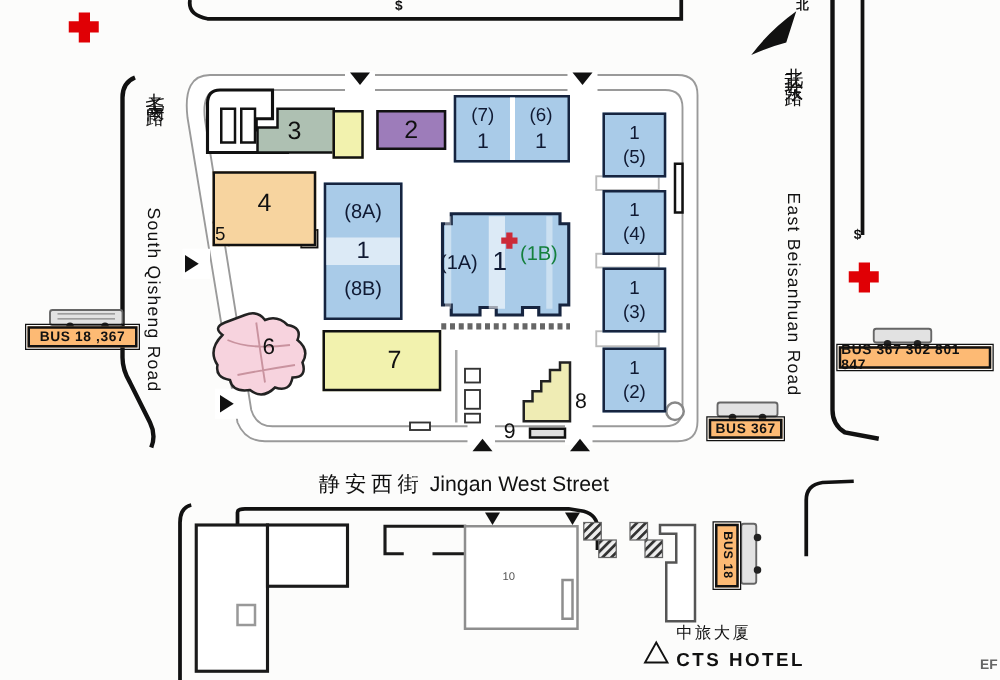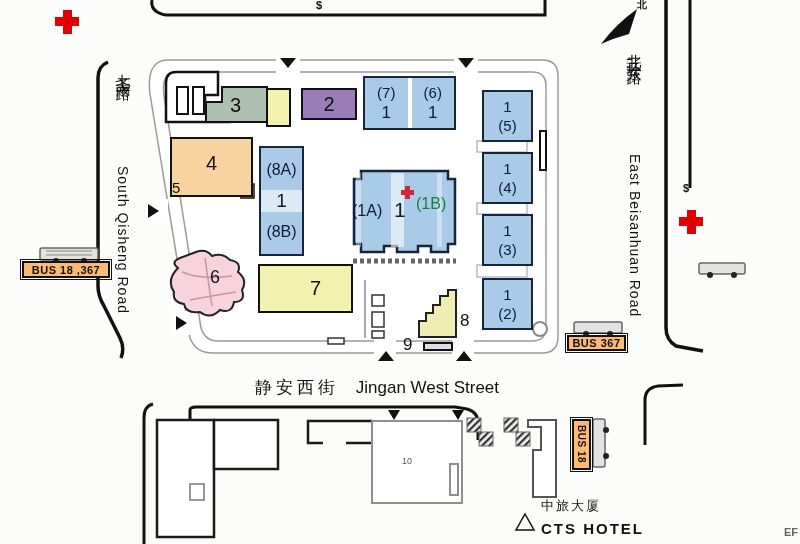--- a/index.html
+++ b/index.html
@@ -166,21 +166,21 @@
       <span>(6)</span>
       <span style="font-size:17px;">1</span>
     </div>
   </div>
 
   <div class="bld" style="left:170px;top:137px;width:83px;height:60px;background:#f7d49f;font-size:20px;">
     <span style="margin-top:-8px;">4</span>
   </div>
   <div class="lbl" style="left:172px;top:180px;font-size:15px;">5</div>
 
-  <div class="bld blue stack" style="left:259px;top:146px;width:45px;height:110px;font-size:16px;padding:8px 0;">
+  <div class="bld blue stack" style="left:259px;top:146px;width:63px;height:110px;font-size:16px;padding:8px 0;">
     <span>(8A)</span>
     <span style="font-size:19px;background:rgba(255,255,255,0.6);width:100%;text-align:center;">1</span>
     <span>(8B)</span>
   </div>
 
   <div class="lbl" style="left:352px;top:203px;font-size:16px;color:#101a33;">(1A)</div>
   <div class="lbl" style="left:394px;top:199px;font-size:21px;color:#101a33;">1</div>
   <div class="lbl" style="left:416px;top:196px;font-size:16px;color:#15803d;">(1B)</div>
 
   <div class="bld blue two-line" style="left:482px;top:90px;width:51px;height:52px;">
@@ -206,36 +206,37 @@
     <span style="margin-left:20px;">7</span>
   </div>
 
   <div class="lbl" style="left:460px;top:312px;font-size:17px;">8</div>
   <div class="lbl" style="left:403px;top:336px;font-size:17px;">9</div>
   <div class="lbl" style="left:402px;top:457px;font-size:9px;color:#555;">10</div>
 
 
   <div class="lbl" style="left:255px;top:379px;font-size:17px;">
     <span style="letter-spacing:4px;">静安西街</span>
-    <span style="margin-left:12px;">Jingan West Street</span>
+    <span style="margin-left:0;">Jingan West Street</span>
   </div>
 
   <div class="lbl vert-cn" style="left:116px;top:62px;font-size:15px;letter-spacing:4px;">七圣南路</div>
   <div class="lbl vert-en" style="left:116px;top:166px;font-size:14px;letter-spacing:1px;">South Qisheng Road</div>
 
   <div class="lbl vert-cn" style="left:627px;top:42px;font-size:15px;letter-spacing:4px;">北三环东路</div>
   <div class="lbl vert-en" style="left:628px;top:154px;font-size:14px;letter-spacing:1px;">East Beisanhuan Road</div>
 
   <div class="lbl" style="left:637px;top:0px;font-size:10px;font-weight:bold;">北</div>
 
   <div class="lbl" style="left:316px;top:0px;font-size:11px;font-weight:bold;">$</div>
   <div class="lbl" style="left:683px;top:183px;font-size:11px;font-weight:bold;">$</div>
 
   <div class="bus-sign" style="left:22px;top:261px;width:88px;height:17px;">BUS 18 ,367</div>
   <div class="bus-sign" style="left:567px;top:335px;width:59px;height:16px;">BUS 367</div>
+  <div class="bus-sign" style="left:671px;top:277px;width:122px;height:18px;font-size:11px;">BUS 367 302 801 847</div>
   <div class="bus-sign vert-en" style="left:572px;top:419px;width:19px;height:51px;font-size:10px;">BUS 18</div>
 
   <div class="lbl" style="left:541px;top:499px;font-size:13px;letter-spacing:2px;">中旅大厦</div>
   <div class="lbl" style="left:541px;top:521px;font-size:15px;font-weight:600;letter-spacing:2px;">CTS HOTEL</div>
 
   <div class="lbl" style="left:784px;top:527px;font-size:11px;font-weight:bold;color:#666;">EF</div>
 
 </div>
 
 </body></html>

